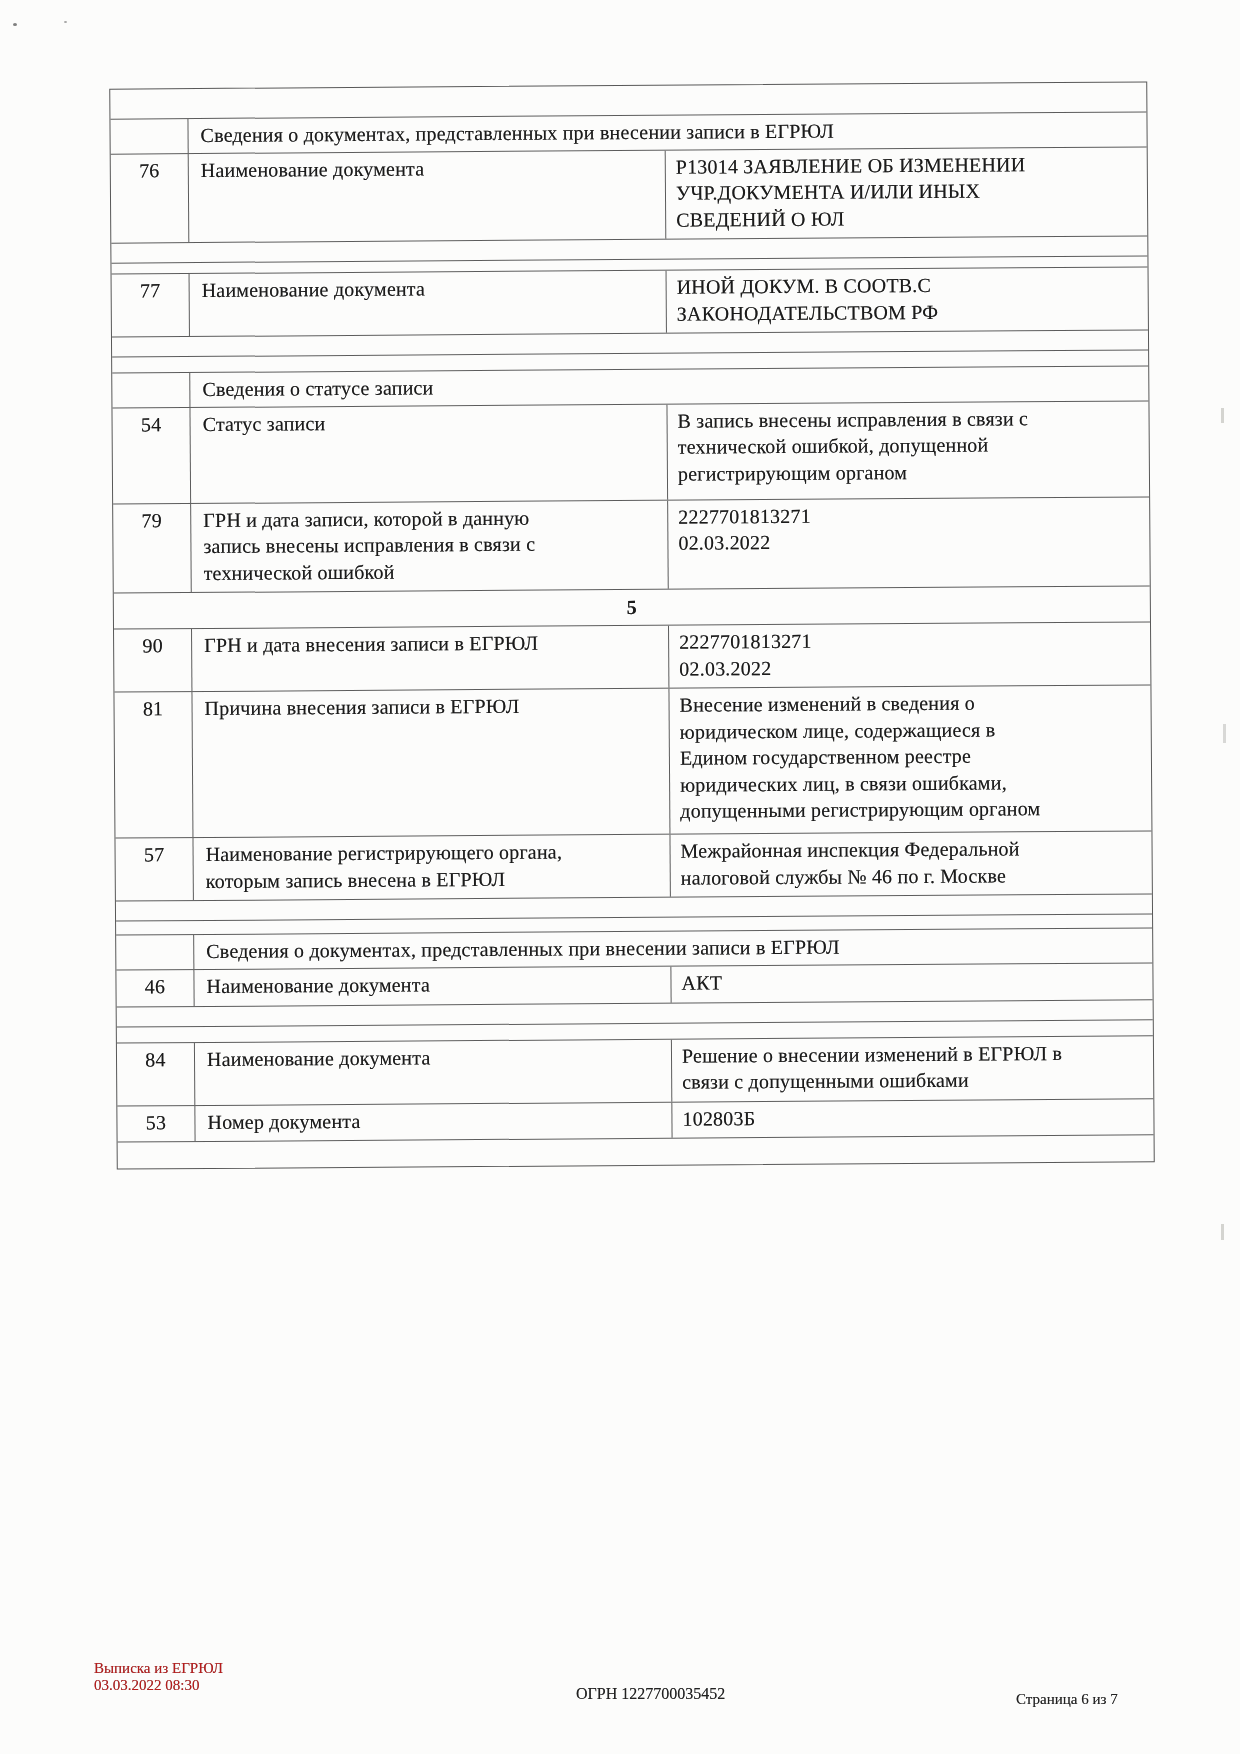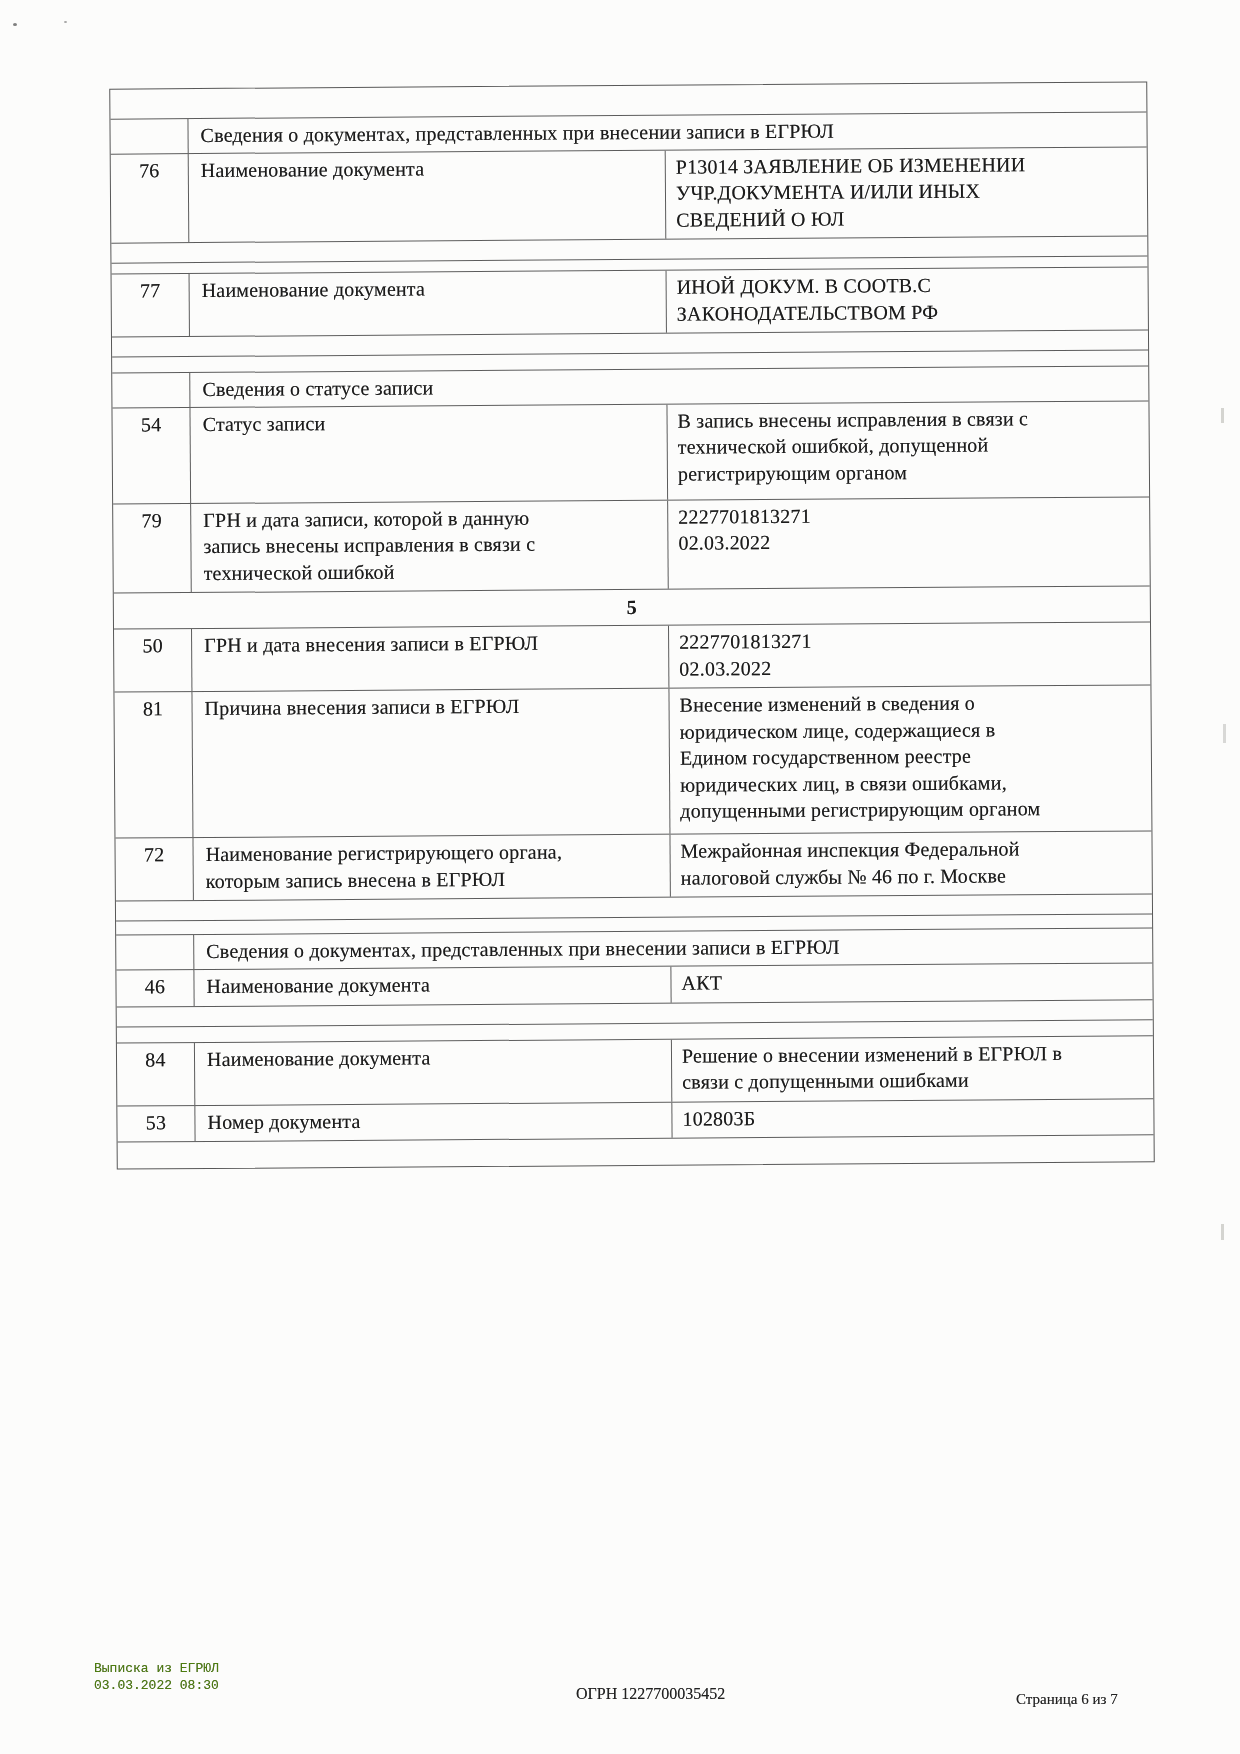--- a/index.html
+++ b/index.html
@@ -58,24 +58,23 @@
   .row.spacer .full{flex:1 1 auto;}
   .row.pageband{
     justify-content:center;
     align-items:center;
     font-weight:bold;
     min-height:36px;
   }
   
   .footer-left{
     position:absolute;left:94px;top:1660px;
-    font-size:13px;line-height:17px;
-    color:#4d7c0f;
+    font-size:15px;line-height:17px;
+    color:#b91c1c;
     text-shadow:0 0 0.4px rgba(20,20,20,0.5);
-    font-family:Liberation Mono, monospace;
   }
   .footer-center{
     position:absolute;left:556px;top:1685px;
     font-size:16px;color:#222;
     text-shadow:0 0 0.4px rgba(20,20,20,0.5);
     margin-left:20px;
   }
   .footer-right{
     position:absolute;left:1016px;top:1691px;
     font-size:15px;color:#222;
@@ -161,38 +160,38 @@
 технической ошибкой</div>
       <div class="c3">2227701813271
 02.03.2022</div>
     </div>
 
     <div class="row pageband">
       <span>5</span>
     </div>
 
     <div class="row record" style="min-height:60px">
-      <div class="c1">50</div>
+      <div class="c1">90</div>
       <div class="c2">ГРН и дата внесения записи в ЕГРЮЛ</div>
       <div class="c3">2227701813271
 02.03.2022</div>
     </div>
 
     <div class="row record" style="min-height:146px">
       <div class="c1">81</div>
       <div class="c2">Причина внесения записи в ЕГРЮЛ</div>
       <div class="c3">Внесение изменений в сведения о
 юридическом лице, содержащиеся в
 Едином государственном реестре
 юридических лиц, в связи ошибками,
 допущенными регистрирующим органом</div>
     </div>
 
     <div class="row record" style="min-height:56px">
-      <div class="c1">72</div>
+      <div class="c1">57</div>
       <div class="c2">Наименование регистрирующего органа,
 которым запись внесена в ЕГРЮЛ</div>
       <div class="c3">Межрайонная инспекция Федеральной
 налоговой службы № 46 по г. Москве</div>
     </div>
 
     <div class="row spacer" style="min-height:20px">
         <div class="full"></div>
       </div>
     <div class="row spacer" style="min-height:14px">

